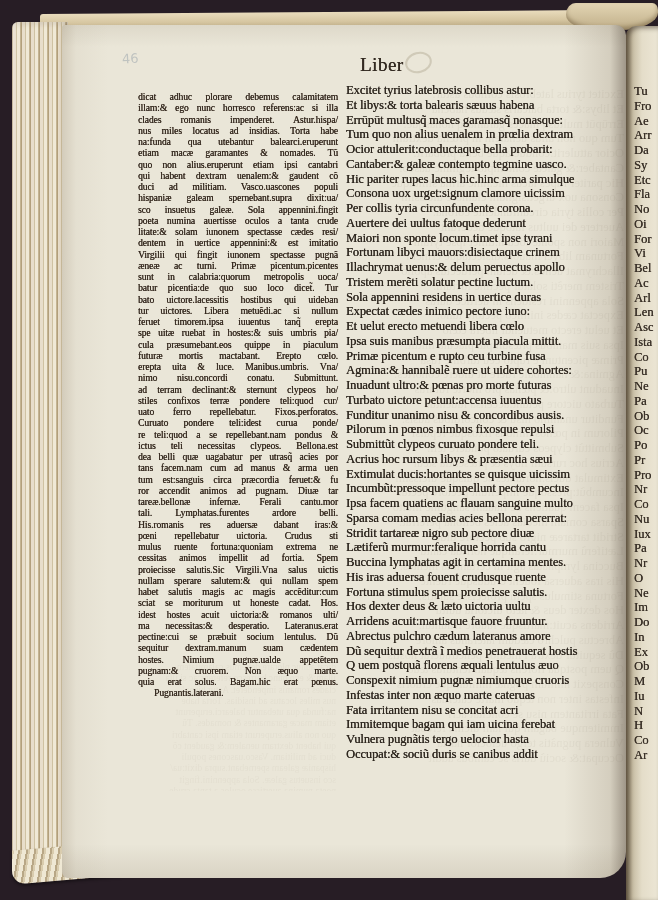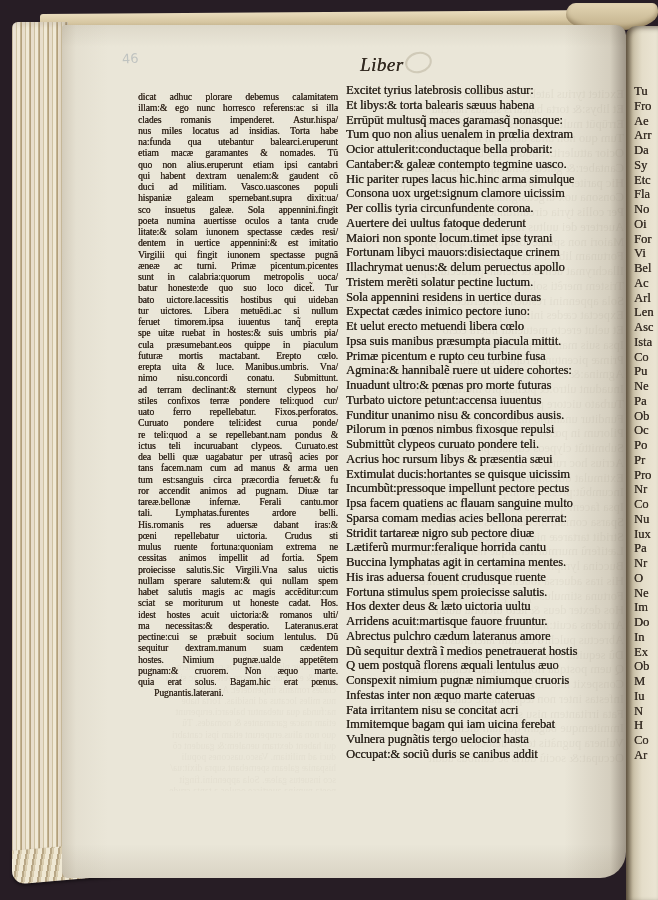--- a/index.html
+++ b/index.html
@@ -53,21 +53,20 @@
     background:linear-gradient(90deg,#8f8268 0,#c9bfa6 7px,#e4ddc9 16px,#ece6d5 100%);
     border-radius:10px 0 0 0;
     box-shadow:inset 3px 2px 5px rgba(40,28,18,.5);
     overflow:hidden;
   }
   
   .running-title {
     position:absolute; left:298px; top:29px;
     font-size:19px; letter-spacing:.5px; color:#332a21;
     text-shadow:.2px 0 0 currentColor;
-    font-style:italic;
   }
   .folio-mark {
     position:absolute; left:60px; top:26px; font-size:13px;
     color:#8d99a4; opacity:.45; transform:rotate(-3deg);
     font-family:"DejaVu Sans",sans-serif;
   }
   .ghost-ring {
     position:absolute; left:343px; top:27px; width:27px; height:21px;
     border:2px solid rgba(140,128,100,.28); border-radius:50%;
     transform:rotate(-14deg);
@@ -195,35 +194,35 @@
         <div class="line">qui habent dextram uenalem:&amp; gaudent cõ</div>
         <div class="line">duci ad militiam.   Vasco.uascones populi</div>
         <div class="line">hispaniæ galeam spernebant.supra dixit:ua/</div>
         <div class="line">sco insuetus galeæ.   Sola appennini.fingit</div>
         <div class="line">poeta numina auertisse oculos a tanta crude</div>
         <div class="line">litate:&amp; solam iunonem spectasse cædes resi/</div>
         <div class="line">dentem in uertice appennini:&amp; est imitatio</div>
         <div class="line">Virgilii qui fingit iunonem spectasse pugnã</div>
         <div class="line">æneæ ac turni.   Primæ picentum.picentes</div>
         <div class="line">sunt in calabria:quorum metropolis uoca/</div>
-        <div class="line">batur honeste:de quo suo loco dicet̃.   Tur</div>
+        <div class="line">batur picentia:de quo suo loco dicet̃.   Tur</div>
         <div class="line">bato uictore.lacessitis hostibus qui uideban</div>
         <div class="line">tur uictores.   Libera metuẽdi.ac si nullum</div>
         <div class="line">feruet timorem.ipsa iuuentus tanq̃ erepta</div>
         <div class="line">spe uitæ ruebat in hostes:&amp; suis umbris pia/</div>
         <div class="line">cula præsumebant.eos quippe in piaculum</div>
         <div class="line">futuræ mortis mactabant.   Erepto cœlo.</div>
         <div class="line">erepta uita &amp; luce.   Manibus.umbris.   Vna/</div>
         <div class="line">nimo nisu.concordi conatu.   Submittunt.</div>
         <div class="line">ad terram declinant:&amp; sternunt clypeos ho/</div>
         <div class="line">stiles confixos terræ pondere teli:quod cur/</div>
         <div class="line">uato ferro repellebatur.   Fixos.perforatos.</div>
         <div class="line">   Curuato pondere teli:idest curua ponde/</div>
         <div class="line">re teli:quod a se repellebant.nam pondus &amp;</div>
-        <div class="line">ictus teli incuruabant clypeos.   Curuato.est</div>
+        <div class="line">ictus teli necessitas clypeos.   Bellona.est</div>
         <div class="line">dea belli quæ uagabatur per utrasq̃ acies por</div>
         <div class="line">tans facem.nam cum ad manus &amp; arma uen</div>
         <div class="line">tum est:sanguis circa præcordia feruet:&amp; fu</div>
         <div class="line">ror accendit animos ad pugnam.   Diuæ tar</div>
         <div class="line">tareæ.bellonæ infernæ.   Ferali cantu.mor</div>
         <div class="line">tali.   Lymphatas.furentes ardore belli.</div>
         <div class="line">   His.romanis res aduersæ dabant iras:&amp;</div>
         <div class="line">pœni repellebatur uictoria.   Crudus sti</div>
         <div class="line">mulus ruente fortuna:quoniam extrema ne</div>
         <div class="line">cessitas animos impellit ad fortia.   Spem</div>

